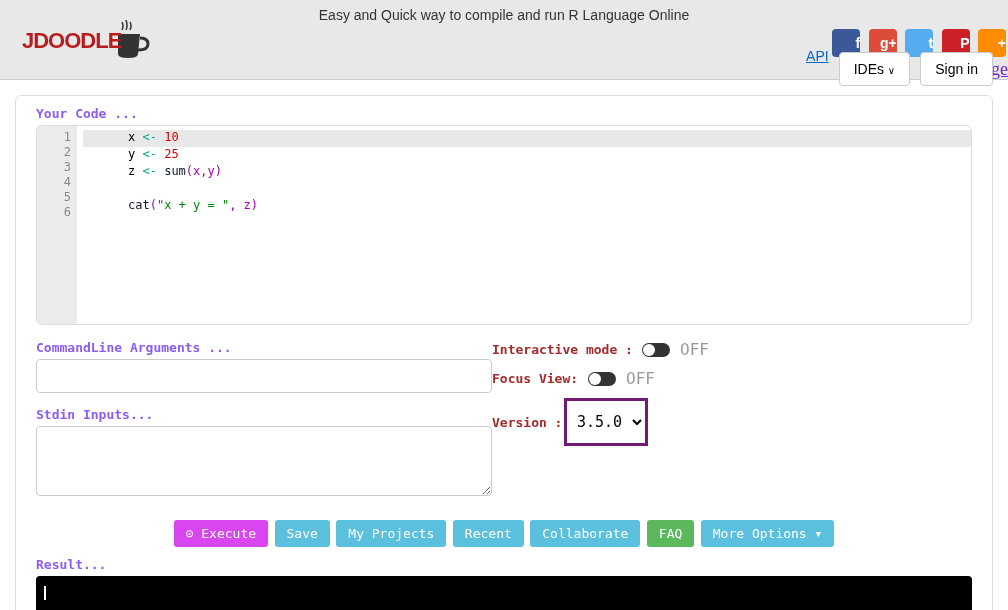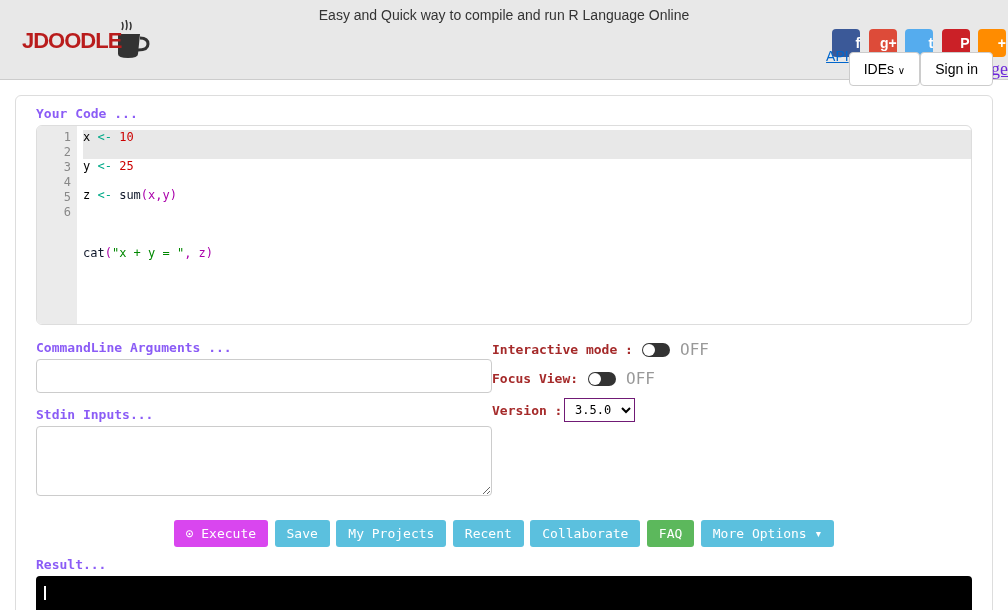--- a/index.html
+++ b/index.html
@@ -10,49 +10,49 @@
 .logo-cup { position: absolute; right: 0; top: 20px; }
 .tagline { text-align: center; padding-top: 7px; font-size: 14px; color: #333; }
 .social-icons { text-align: right; margin-top: 6px; padding-left: 28px; }
 .social-btn { display: inline-block; width: 28px; height: 28px; border-radius: 4px; color: #fff; font-weight: bold; line-height: 28px; font-size: 14px; margin: 0 2px; }
 .fb { background: #3b5998; }
 .gp { background: #dd4b39; }
 .tw { background: #55acee; }
 .pin { background: #cb2027; }
 .plus { background: #ff8c00; }
 .lang-title { text-align: right; font-size: 18px; text-decoration: underline; color: #6d28d9; font-family: Georgia, serif; margin-top: 2px; }
-.header-right { position: absolute; right: 15px; top: 25px; display: flex; align-items: center; }
+.header-right { position: absolute; right: 15px; top: 25px; display: flex; align-items: center; gap: 10px; }
 .api-link { color: #0066cc; text-decoration: underline; font-size: 14px; }
 .btn-header { background: #fff; border: 1px solid #ccc; border-radius: 4px; padding: 8px 14px; font-size: 14px; cursor: pointer; margin-top: 27px; }
 .chevron { font-size: 10px; }
 .main { padding: 15px 15px 0 15px; }
 .panel { border: 1px solid #ddd; border-radius: 6px; padding: 10px 20px 20px 20px; background: #fff; }
 .label { color: #8b5cf6; font-family: monospace; font-size: 13px; font-weight: bold; margin-bottom: 4px; }
 .editor { border: 1px solid #ddd; border-radius: 6px; height: 200px; background: #fff; display: flex; overflow: hidden; }
 .gutter { background: #ebebeb; width: 40px; text-align: right; padding: 4px 6px 0 0; font-family: monospace; font-size: 12px; color: #888; }
 .gutter div { height: 15px; line-height: 15px; }
 .code { padding: 4px 0 0 6px; font-family: monospace; font-size: 12px; flex: 1; }
-.code .line { height: 29px; line-height: 15px; white-space: pre; }
+.code .line { height: 17px; line-height: 15px; white-space: pre; padding-left: 45px; }
 .code .hl { background: #e8e8e8; }
 .op { color: #0a8; }
 .num { color: #c00; }
 .fn { color: #0f172a; }
 .pr { color: #a0a; }
 .str { color: #080; }
 .controls { display: flex; margin-top: 15px; }
 .left-col { width: 456px; }
 .right-col { flex: 1; font-family: monospace; font-size: 13px; }
 .input-text { width: 100%; border: 1px solid #ccc; border-radius: 4px; height: 34px; padding: 6px; }
 .textarea { width: 100%; border: 1px solid #ccc; border-radius: 4px; height: 70px; padding: 6px; resize: both; }
 .right-row { margin-bottom: 10px; display: flex; align-items: center; }
 .right-label { color: #a52a2a; font-weight: bold; width: 150px; }
 .toggle { width: 28px; height: 14px; background: #333; border-radius: 7px; position: relative; display: inline-block; vertical-align: middle; }
 .toggle::after { content: ''; width: 12px; height: 12px; background: #fff; border-radius: 50%; position: absolute; top: 1px; left: 1px; }
 .toggle-label { color: #999; font-size: 16px; margin-left: 10px; }
-.version-select { border: 1px solid #701a75; padding: 3px 6px; font-family: monospace; font-size: 12px; background: #fff; }
+.version-select { border: 3px solid #701a75; padding: 11px 6px; font-family: monospace; font-size: 15px; background: #fff; }
 .action-row { text-align: center; margin-top: 20px; }
 .btn { display: inline-block; padding: 6px 12px; border-radius: 3px; color: #fff; font-family: monospace; font-size: 13px; border: none; cursor: pointer; margin: 0 1px; }
 .btn-primary { background: #d946ef; }
 .btn-info { background: #5bc0de; }
 .btn-success { background: #5cb85c; }
 .exec-icon { display: inline-block; }
 .result { margin-top: 10px; }
 .result-box { background: #000; height: 50px; border-radius: 4px; padding: 8px; color: #fff; font-family: monospace; }
 .cursor { display: inline-block; width: 2px; height: 14px; background: #fff; vertical-align: middle; }
 </style>

